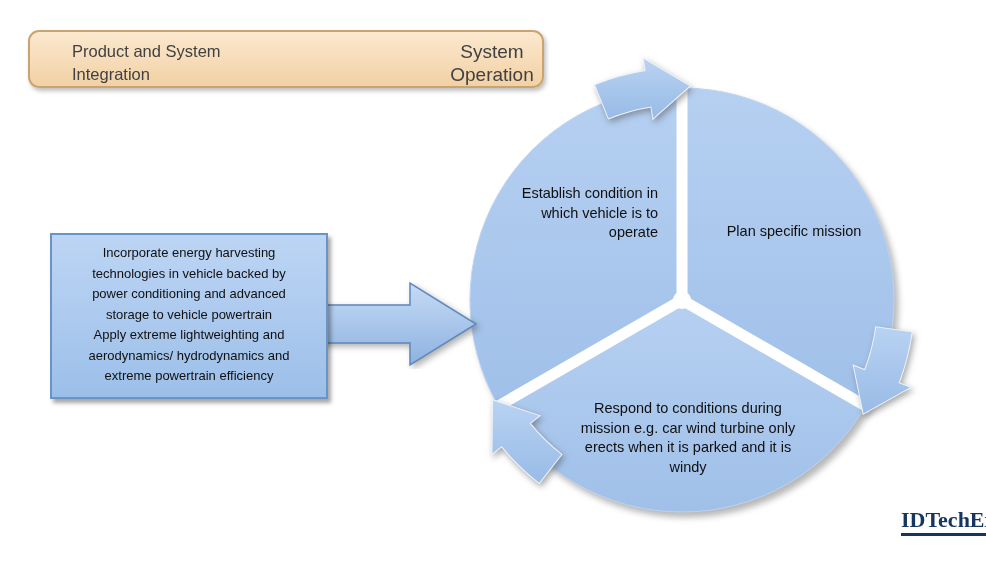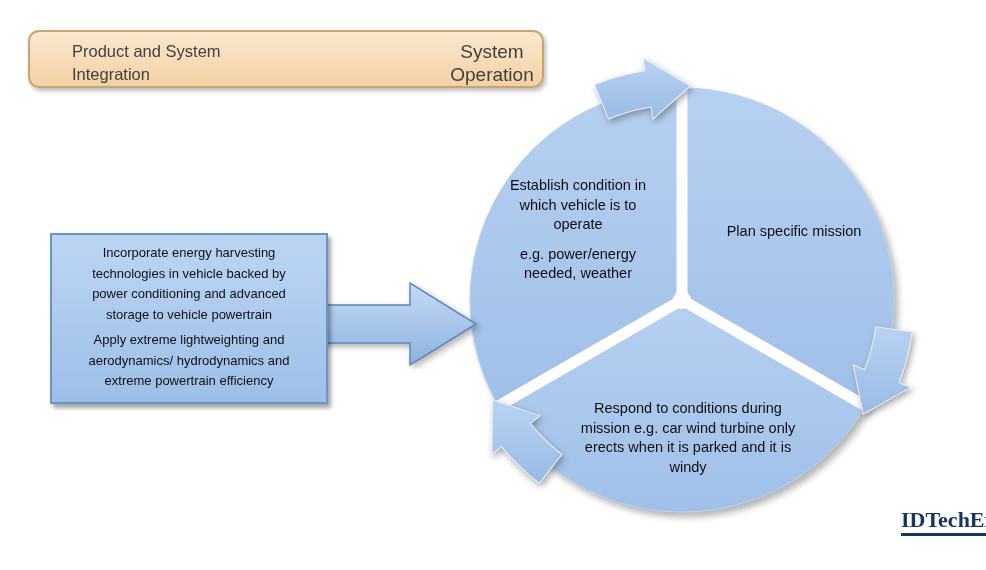--- a/index.html
+++ b/index.html
@@ -47,25 +47,25 @@
   }
 
   
   .left-box {
     position:absolute; left:50px; top:233px; width:226px; padding:8px 24px 10px;
     background:linear-gradient(#bdd5f4, #9cbfe9);
     border:2px solid #6b94c6;
     box-shadow:3px 4px 4px rgba(0,0,0,0.35);
     text-align:center; font-size:13px; line-height:20.5px; color:#101010;
   }
-  .left-box .para2 { margin-top:5px; }
+  .left-box .para2 { }
 
   
   .seg-text { position:absolute; text-align:center; font-size:14.5px; line-height:19.5px; color:#101010; }
-  .seg1 { left:498px; top:176px; width:160px; }
+  .seg1 { left:498px; top:184px; width:160px;text-align:right; }
   .seg1 .sub { margin-top:10px; }
   .seg2 { left:700px; top:222px; width:188px; }
   .seg3 { left:577px; top:399px; width:222px; }
 
   
   .logo {
     position:absolute; left:901px; top:508px;
     font-family:"Liberation Serif", serif; font-weight:bold; font-size:22px;
     color:#16355f; line-height:24px;
     border-bottom:3px solid #16355f; padding-bottom:1px;
@@ -117,21 +117,20 @@
     <polygon class="block-arrow" points="4,24 98,24 98,2 164,43 98,84 98,62 4,62"></polygon>
   </svg>
 
   <div class="left-box">
     <div class="para1">Incorporate energy harvesting technologies in vehicle backed by power conditioning and advanced storage to vehicle powertrain</div>
     <div class="para2">Apply extreme lightweighting and aerodynamics/ hydrodynamics and extreme powertrain efficiency</div>
   </div>
 
   <div class="seg-text seg1">
     <div class="main">Establish condition in which vehicle is to operate</div>
-    <div class="sub">e.g. power/energy needed, weather</div>
   </div>
   <div class="seg-text seg3">
     <div class="main">Respond to conditions during mission e.g. car wind turbine only erects when it is parked and it is windy</div>
   </div>
   <div class="seg-text seg2">
     <div class="main">Plan specific mission</div>
   </div>
 
   <div class="logo">IDTechEx</div>
 

